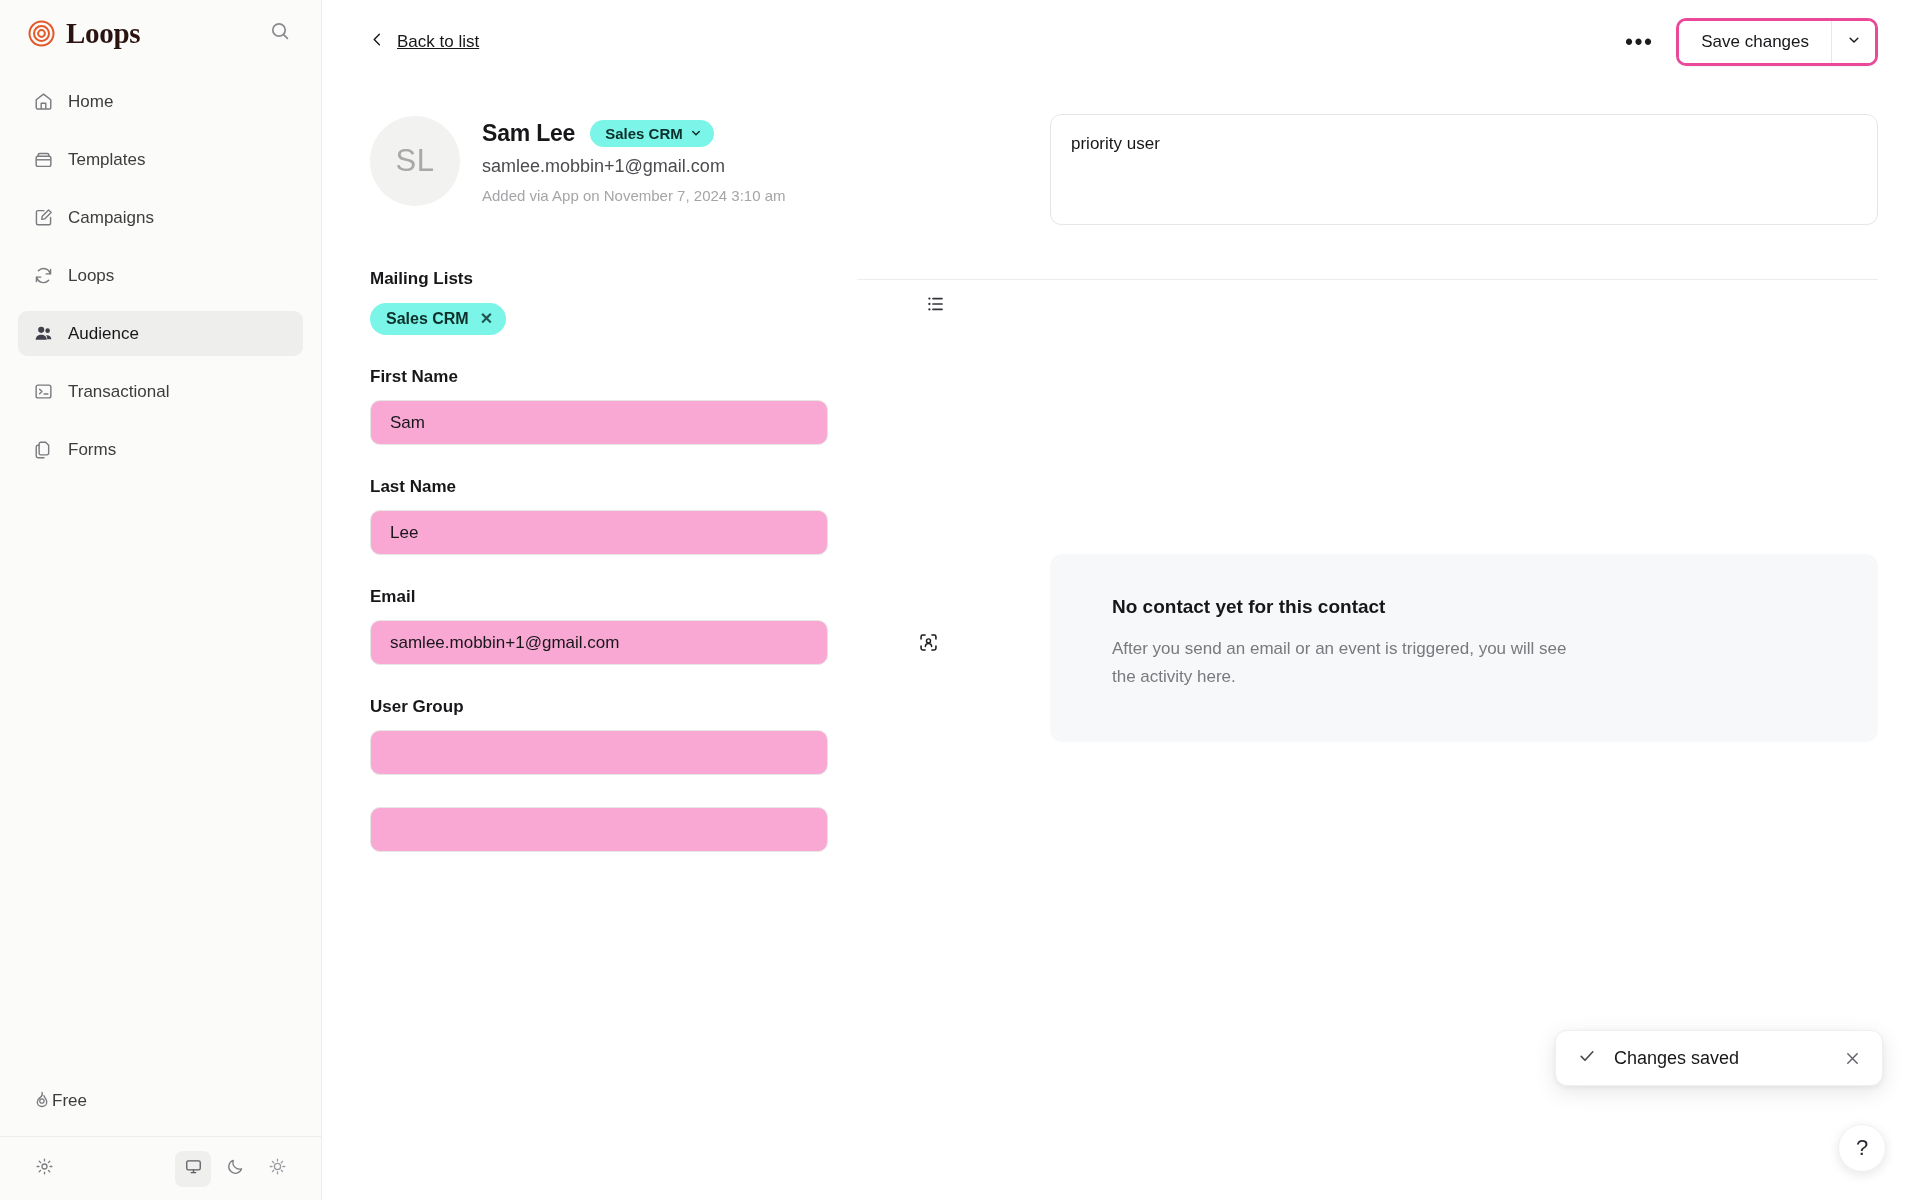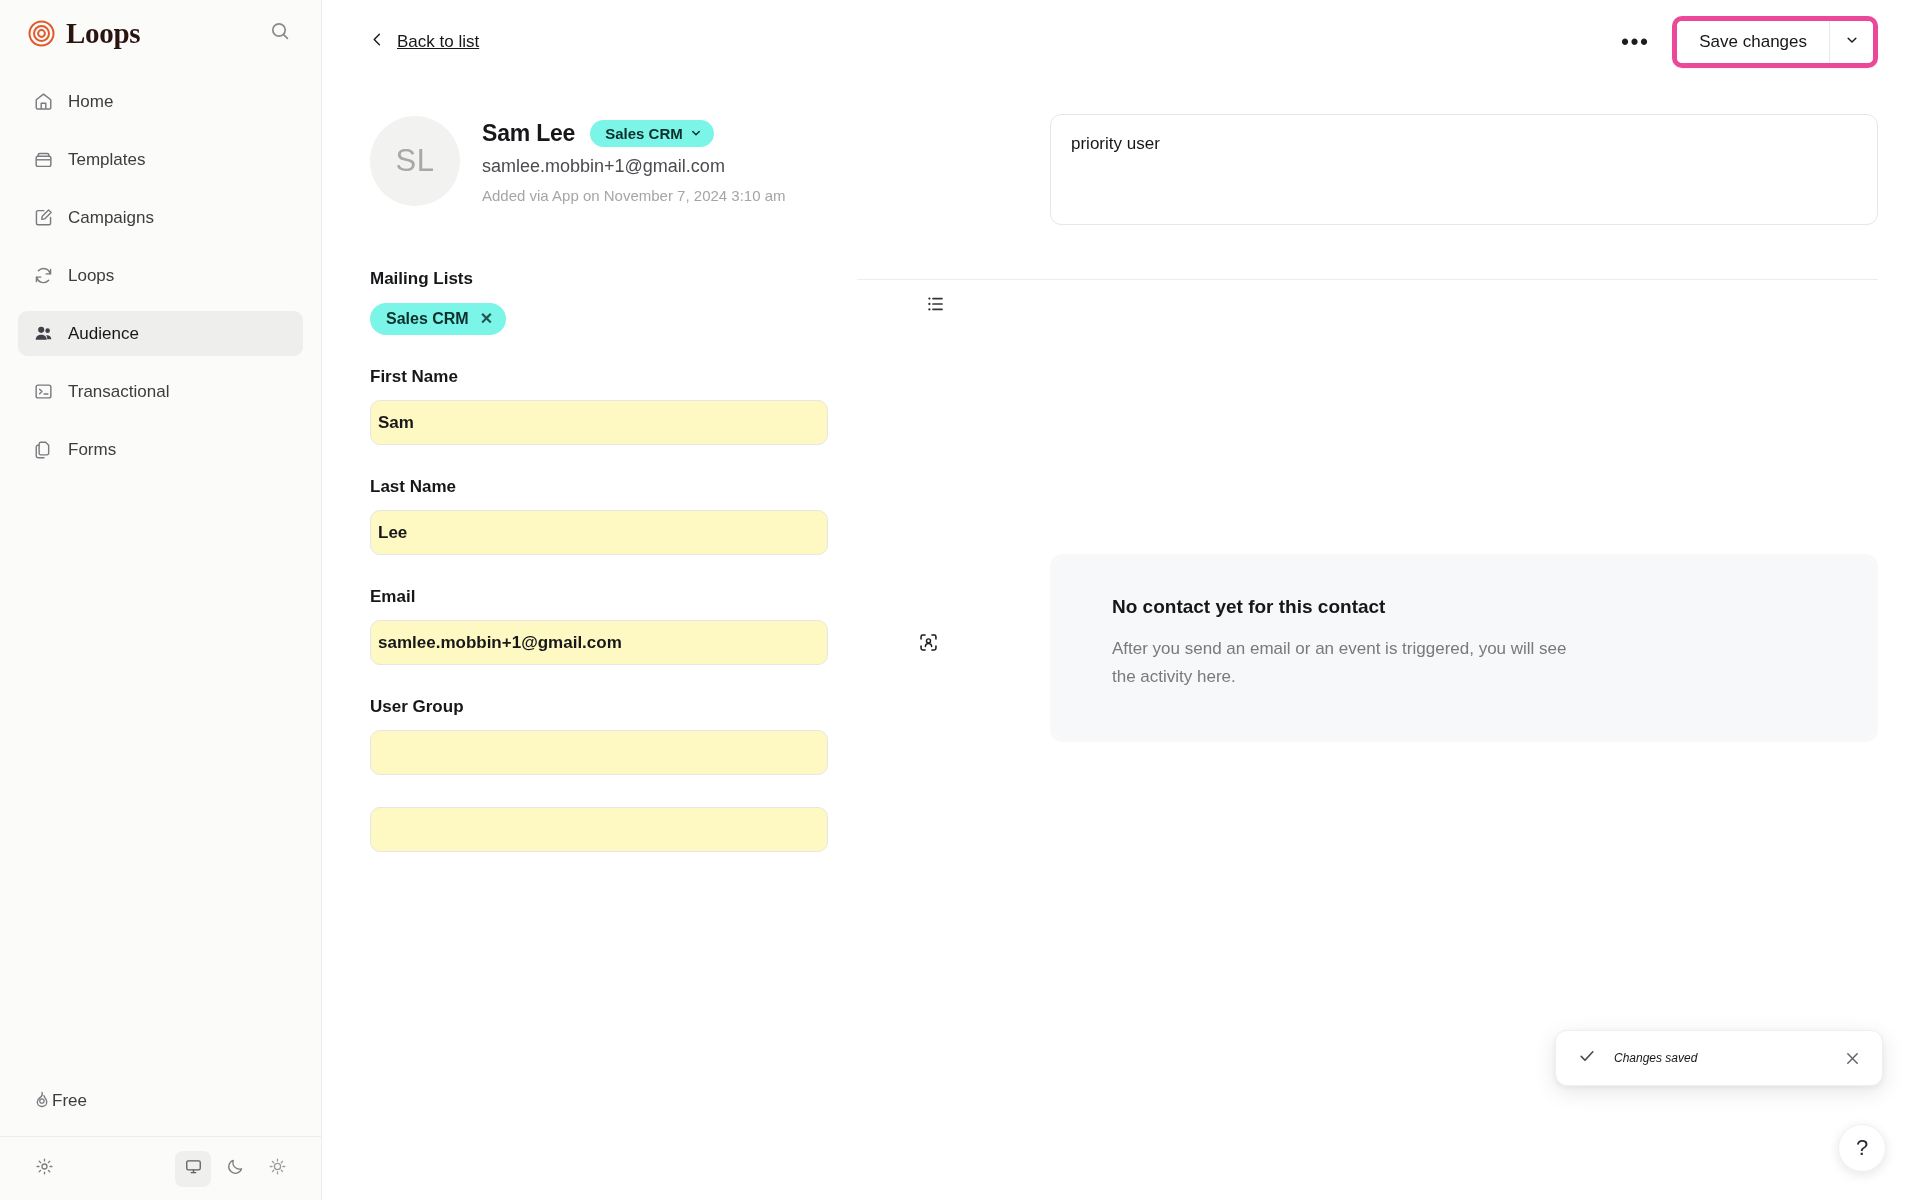--- a/index.html
+++ b/index.html
@@ -77,21 +77,21 @@
     font-size: 17px; color: #17171a; cursor: pointer; font-weight: 400; text-decoration: underline;
   }
   .topbar-right { margin-left: auto; display: flex; align-items: center; gap: 18px; }
   .dots-btn {
     width: 38px; height: 38px; border-radius: 9px; cursor: pointer;
     display: flex; align-items: center; justify-content: center;
     color: #1d1d20; font-size: 23px; letter-spacing: 1.5px; line-height: 0;
   }
   .save-group {
     display: flex; align-items: stretch;
-    border: 5px solid #ec4899; border-radius: 10px; overflow: hidden;
+    border: 3px solid #ec4899; border-radius: 10px; overflow: hidden;
     background: #fff;
     box-shadow: 0 1px 2px rgba(16,16,20,0.05);
   }
   .save-btn {
     padding: 0 22px; height: 42px; display: flex; align-items: center;
     font-size: 17px; color: #17171a; cursor: pointer; background: #fff;
     font-weight: 400;
   }
   .save-caret {
     width: 44px; height: 42px; display: flex; align-items: center; justify-content: center;
@@ -155,22 +155,22 @@
     display: flex; align-items: center; gap: 11px;
   }
   .tag-x { cursor: pointer; font-size: 16px; line-height: 1; opacity: .8; }
 
   
   .field { margin-top: 32px; }
   .field-label { font-size: 17px; font-weight: 700; color: #17171a; margin-bottom: 13px; }
   .field-wrap { position: relative; }
   .field-input {
     width: 458px; height: 45px; border: 1px solid #e6e6e3; border-radius: 10px;
-    background: #fef9c3; padding: 0 7px; font-size: 17px; color: #17171a;
-    outline: none; font-family: "Liberation Sans", sans-serif; font-weight: bold;
+    background: #f9a8d4; padding: 0 19px; font-size: 17px; color: #17171a;
+    outline: none; font-family: "Liberation Sans", sans-serif;
   }
   .field-input::placeholder { color: #b6b6b6; }
   .field-ico {
     position: absolute; right: 16px; top: 50%; transform: translateY(-50%);
     width: 22px; height: 22px; cursor: pointer;
     display: flex; align-items: center; justify-content: center;
   }
 
   
   .activity {
@@ -185,21 +185,21 @@
   }
 
   
   .toast {
     position: absolute; right: 37px; bottom: 114px;
     width: 328px; height: 56px; background: #fff;
     border-radius: 12px; border: 1px solid #f0f0ee;
     box-shadow: 0 6px 22px rgba(16,16,20,.10), 0 2px 5px rgba(16,16,20,.05);
     display: flex; align-items: center; padding: 0 21px; gap: 17px;
   }
-  .toast-text { font-size: 12px; color: #17171a; font-weight: 400; font-style: italic; }
+  .toast-text { font-size: 18px; color: #17171a; font-weight: 400; }
   .toast-x { margin-left: auto; cursor: pointer; color: #60606a; display:flex; }
 
   
   .help-btn {
     position: absolute; right: 34px; bottom: 28px;
     width: 48px; height: 48px; border-radius: 50%; background: #fff;
     border: 1px solid #f0f0ee;
     box-shadow: 0 3px 12px rgba(16,16,20,.10);
     display: flex; align-items: center; justify-content: center;
     cursor: pointer; color: #2a2a31; font-size: 22px;

